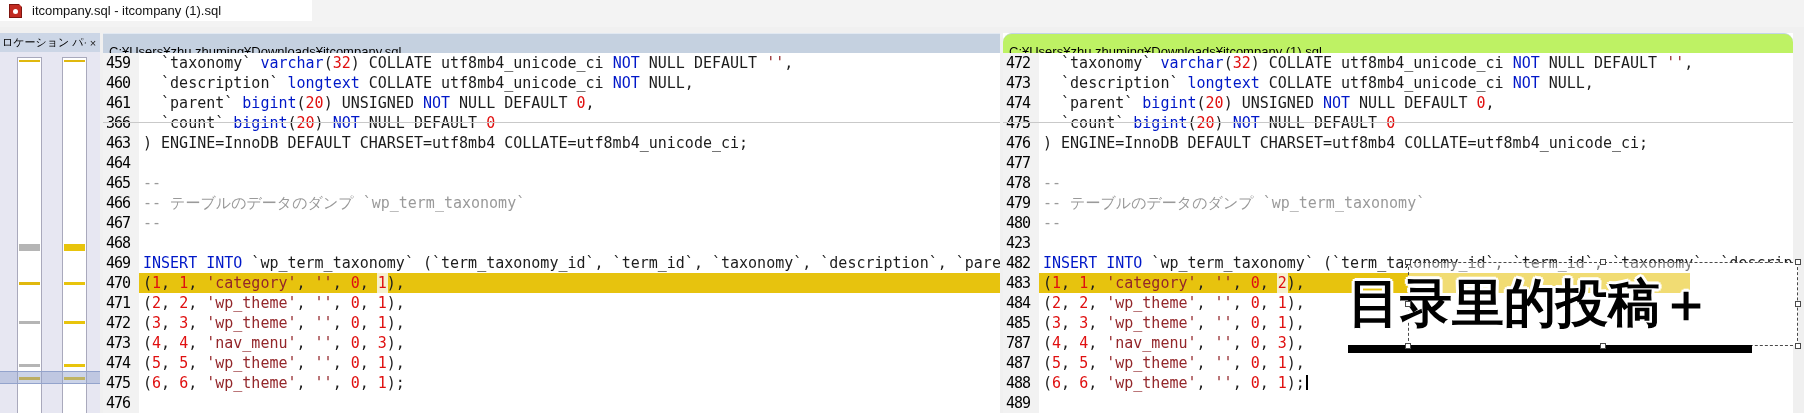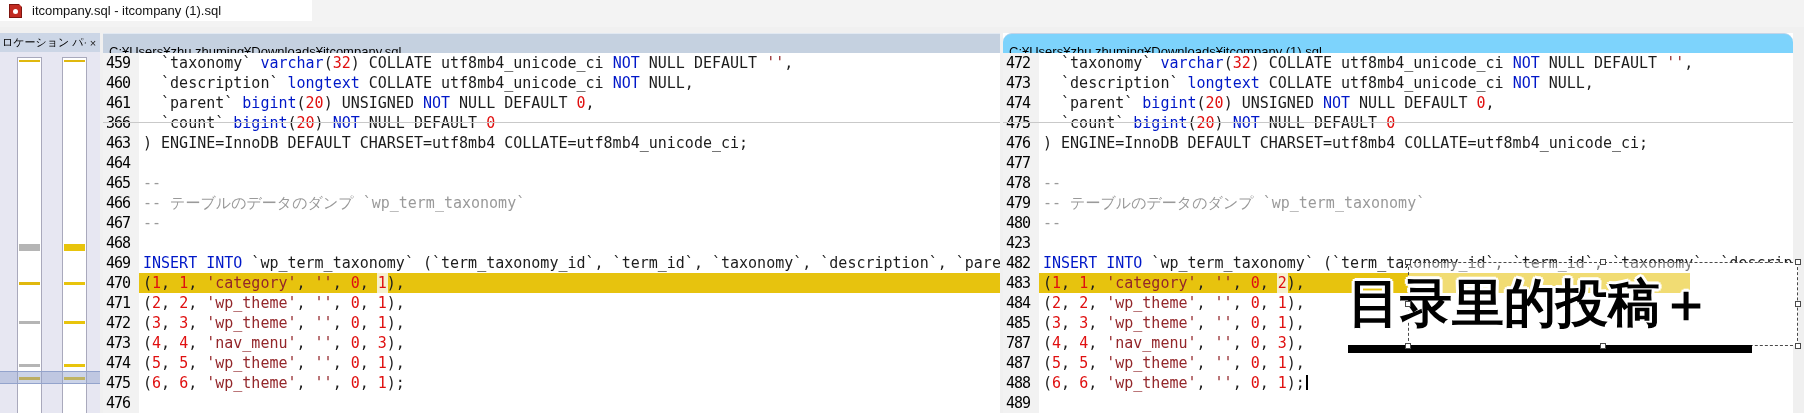--- a/index.html
+++ b/index.html
@@ -27,21 +27,21 @@
   .locmark{position:absolute;left:1px;right:1px;}
   .viewband{position:absolute;left:0;top:338px;width:100px;height:13px;
             background:rgba(142,160,205,0.45);border-top:1px solid #93a3cc;border-bottom:1px solid #93a3cc;box-sizing:border-box;}
   
   .pane{position:absolute;top:33px;height:380px;background:#fff;}
   .pane.left{left:103px;width:897px;}
   .pane.right{left:1003px;width:790px;}
   .phead{position:absolute;left:0;top:0;right:0;height:36px;font-size:13px;color:#000;
          display:flex;align-items:center;padding-left:6px;box-sizing:border-box;white-space:nowrap;overflow:hidden;}
   .pane.left .phead{background:#c5d1e0;border-top:1px solid #e2e9f2;}
-  .pane.right .phead{background:#7dd3fc;border-top:1px solid #c3d4e8;border-radius:9px;}
+  .pane.right .phead{background:#bef264;border-top:1px solid #c3d4e8;border-radius:9px;}
   .pbody{position:absolute;left:0;top:20px;right:0;bottom:0;overflow:hidden;background:#fff;}
   .row{height:20px;display:flex;white-space:pre;font-family:"DejaVu Sans Mono",monospace;font-size:15px;line-height:20px;}
   .ln{flex:0 0 36px;background:#f2f2f2;color:#000;text-align:left;padding-left:3px;box-sizing:border-box;
       font-size:15px;letter-spacing:-1px;}
   .code{flex:1 1 auto;padding-left:4px;color:#1c1c1c;overflow:hidden;}
   .row.hl .code{background:#e7c30e;}
   .kw{color:#0018c8;} .kwb{color:#0018c8;font-weight:normal;}
   .num{color:#e01010;} .str{color:#93262a;} .com{color:#9a9a9a;}
   .wbox{color:#e01010;background:#f6f0cd;box-shadow:0 0 0 1px #f6f0cd;}
   .cursor{display:inline-block;width:2px;height:15px;background:#000;vertical-align:-2px;margin-left:1px;}

